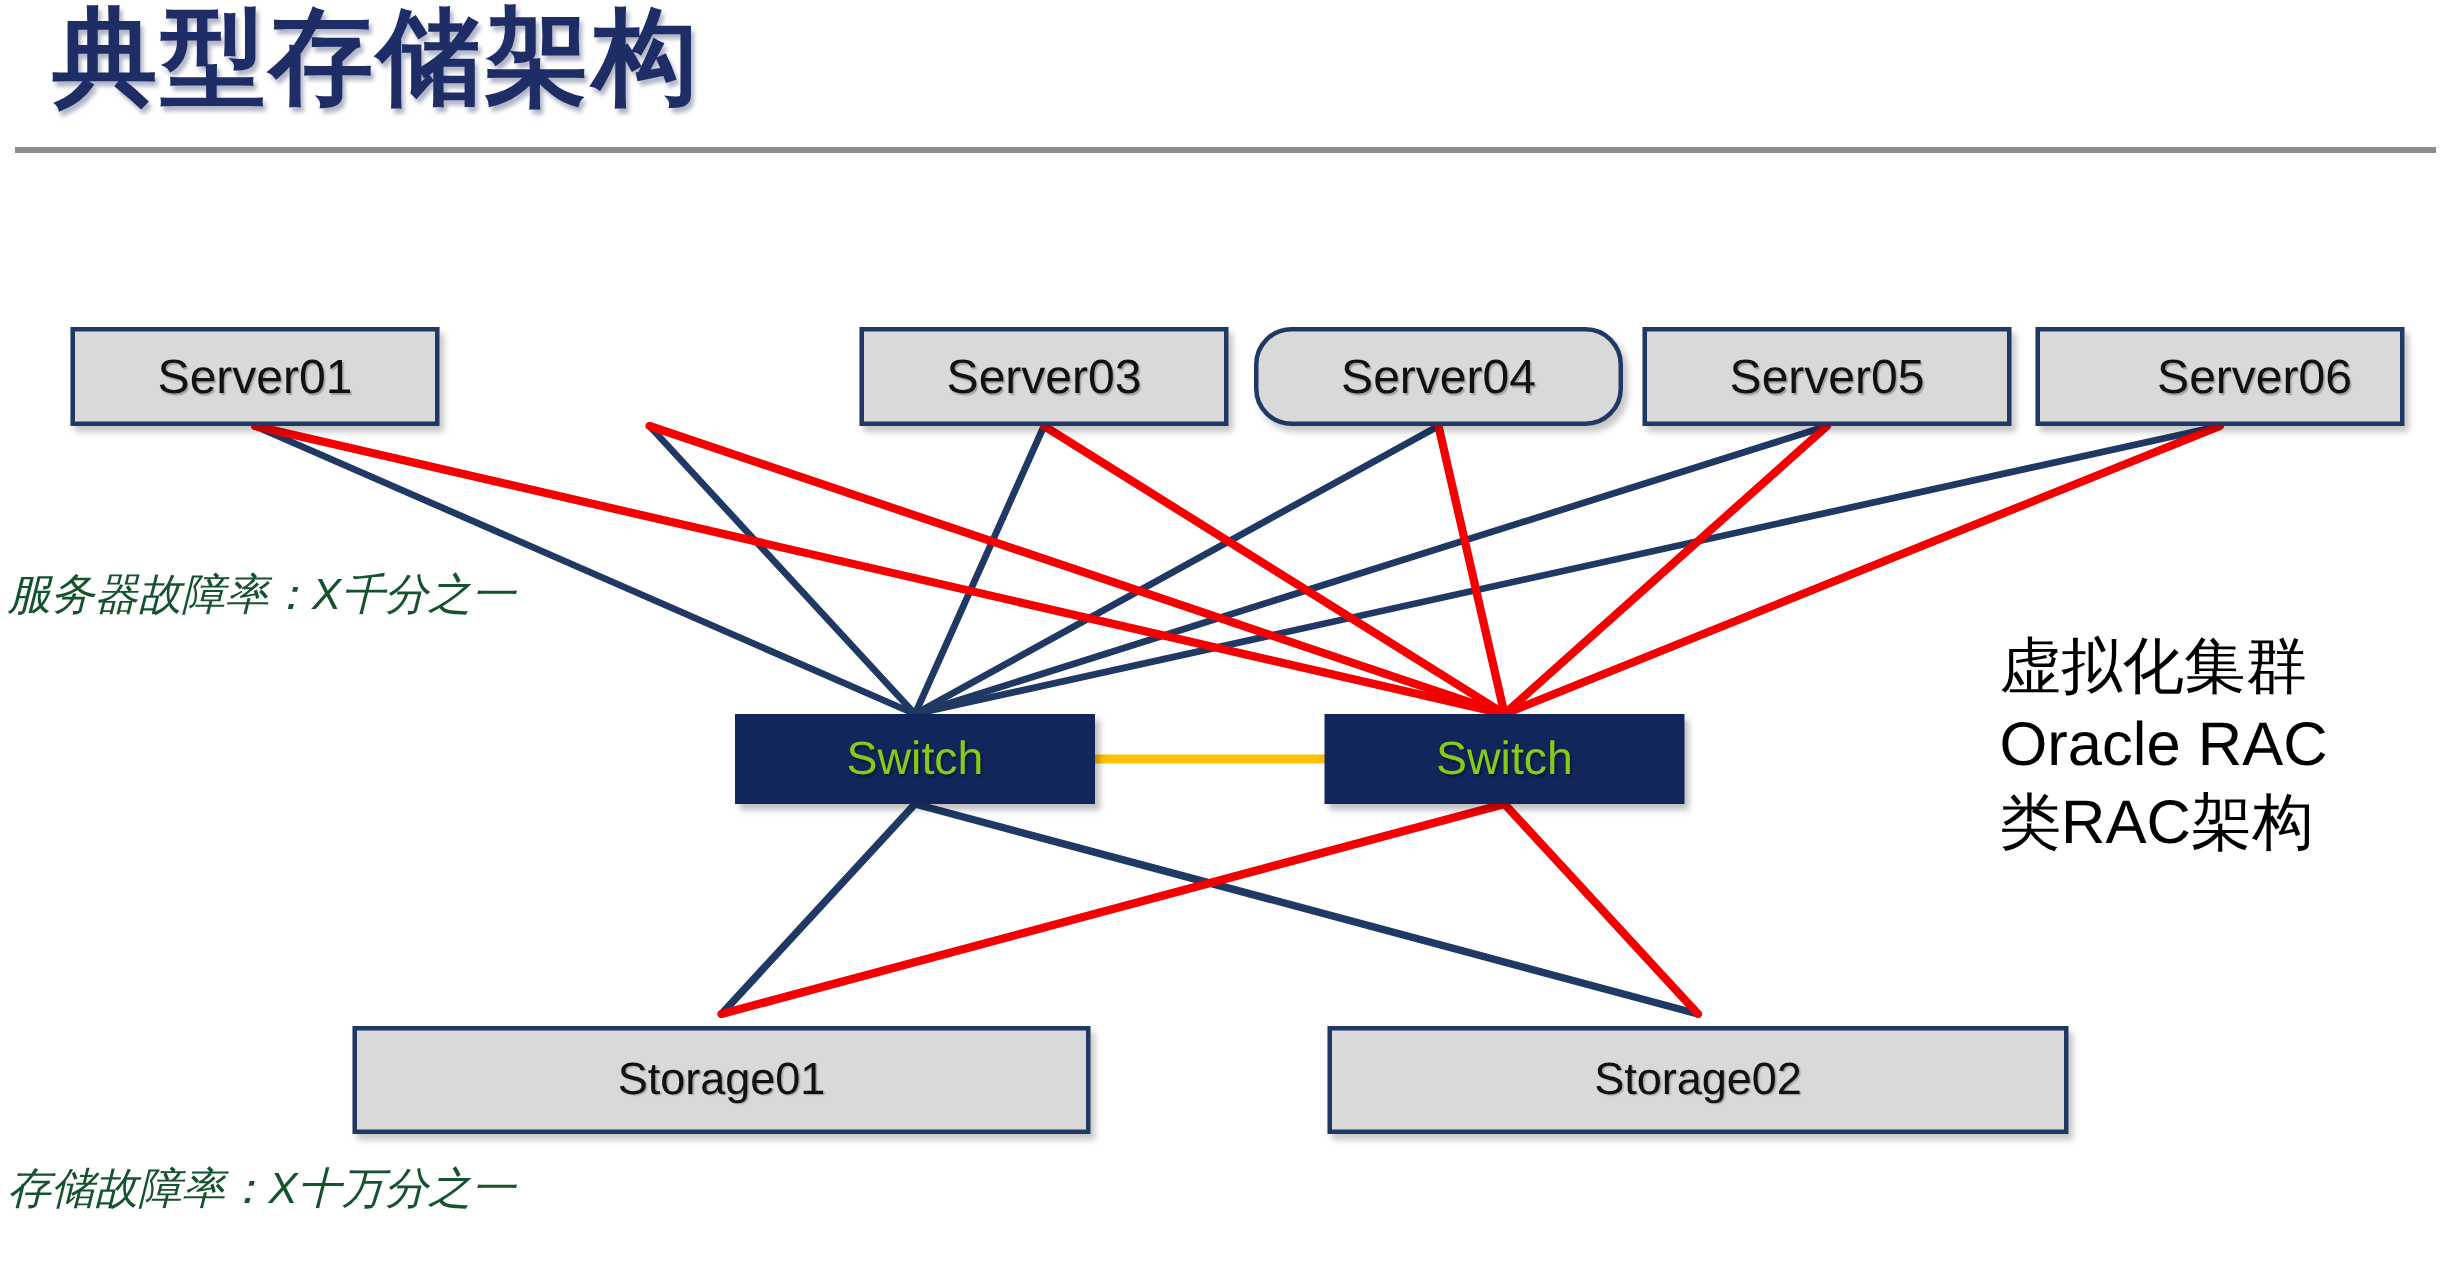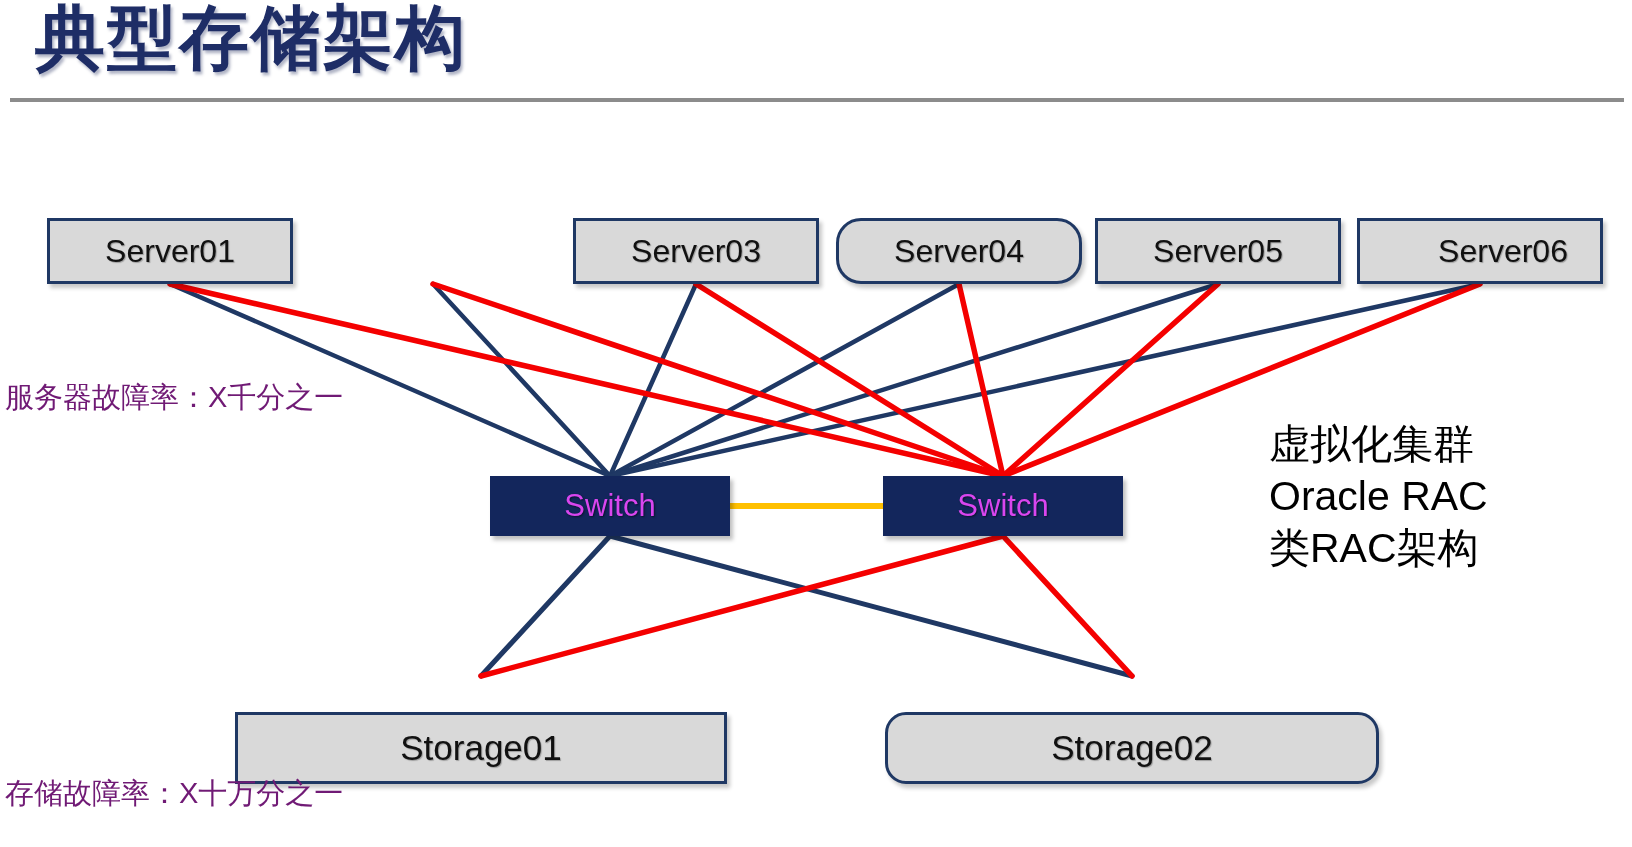--- a/index.html
+++ b/index.html
@@ -35,38 +35,38 @@
     box-shadow:3px 4px 4px rgba(0,0,0,0.22);
     color:var(--text);
   }
   .graybox .lbl{text-shadow:1px 1px 1px rgba(0,0,0,0.28);}
   .server{top:218px;width:246px;height:66px;font-size:32px;}
   #n-server01{left:47px;}  #n-server02{left:310px;} #n-server03{left:573px;}
   #n-server04{left:836px;border-radius:25px;} #n-server05{left:1095px;} #n-server06{left:1357px;padding-left:46px;}
 
   .switch{
     top:476px;width:240px;height:60px;background:var(--switch_fill);
-    color:#d946ef;font-size:31px;box-shadow:3px 4px 4px rgba(0,0,0,0.25);
+    color:#84cc16;font-size:31px;box-shadow:3px 4px 4px rgba(0,0,0,0.25);
   }
   .switch .lbl{text-shadow:1px 1px 2px rgba(0,0,0,0.5);}
   #n-switch-left{left:490px;} #n-switch-right{left:883px;}
 
-  .storage{top:712px;height:72px;font-size:35px;}
+  .storage{top:684px;height:72px;font-size:30px;}
   #n-storage01{left:235px;width:492px;}
-  #n-storage02{left:885px;width:494px;border-radius:21px;}
+  #n-storage02{left:885px;width:494px;}
 
   .note{
-    position:absolute;z-index:3;color:#701a75;
-    font-size:29px;line-height:1.15;white-space:nowrap;
+    position:absolute;z-index:3;color:#14532d;
+    font-size:29px;line-height:1.15;white-space:nowrap;font-style:italic;
   }
   #server-failure-label{left:5px;top:381px;}
   #storage-failure-label{left:5px;top:777px;}
 
   .cluster-note{
-    position:absolute;left:1269px;top:418px;z-index:3;color:#000000;
+    position:absolute;left:1333px;top:418px;z-index:3;color:#000000;
     font-size:41px;line-height:52px;white-space:nowrap;
   }
 </style>
 </head>
 <body>
 
 <div id="stage">
 
   <div class="slide-title">典型存储架构</div>
   <div class="divider"></div>

